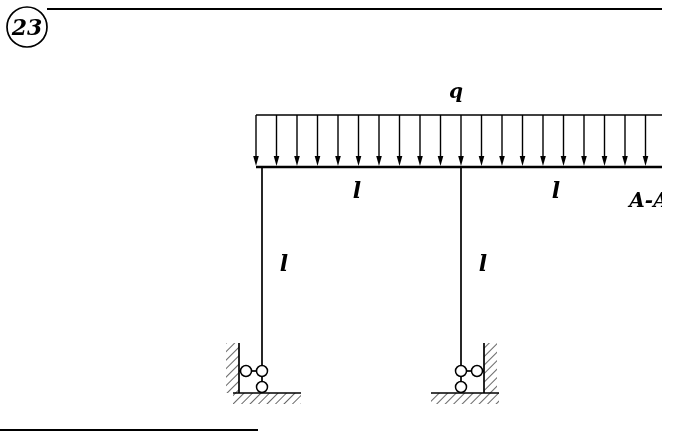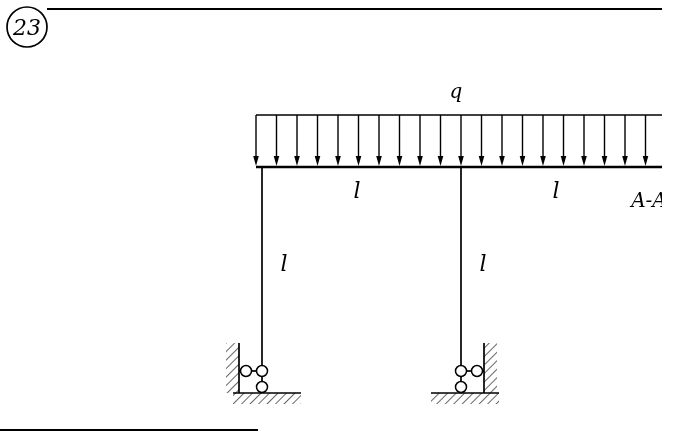--- a/index.html
+++ b/index.html
@@ -1,20 +1,21 @@
 <!DOCTYPE html>
 <html><head>
 <meta charset="utf-8">
 <style>
   html,body{margin:0;padding:0;background:#ffffff;}
   .page{
     width:662px;height:439px;position:relative;
     background:var(--paper,#ffffff);
     font-family:"DejaVu Serif", serif;
     overflow:hidden;
+    font-weight:bold;
   }
   svg{display:block;}
   .stroke{stroke:var(--ink,#000);fill:none;}
   .sw1{stroke-width:1.4;}
   .sw15{stroke-width:1.7;}
   .sw2{stroke-width:2.2;}
   .sw25{stroke-width:2.6;}
   .fillink{fill:var(--ink,#000);stroke:none;}
   .whitefill{fill:#ffffff;stroke:var(--ink,#000);stroke-width:1.5;}
   text.lbl{

